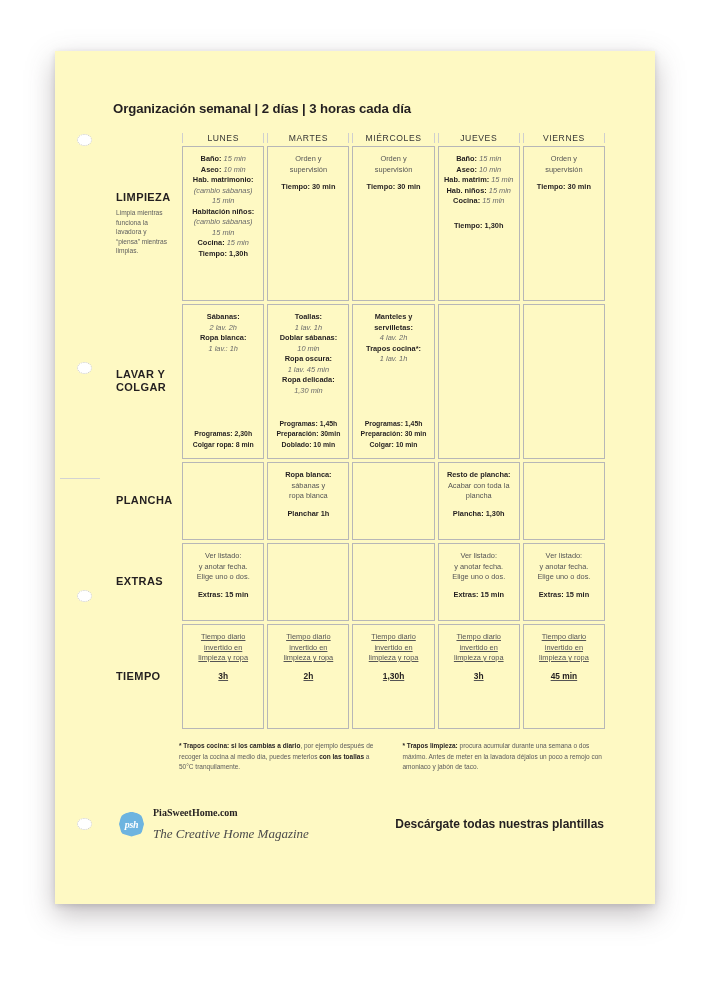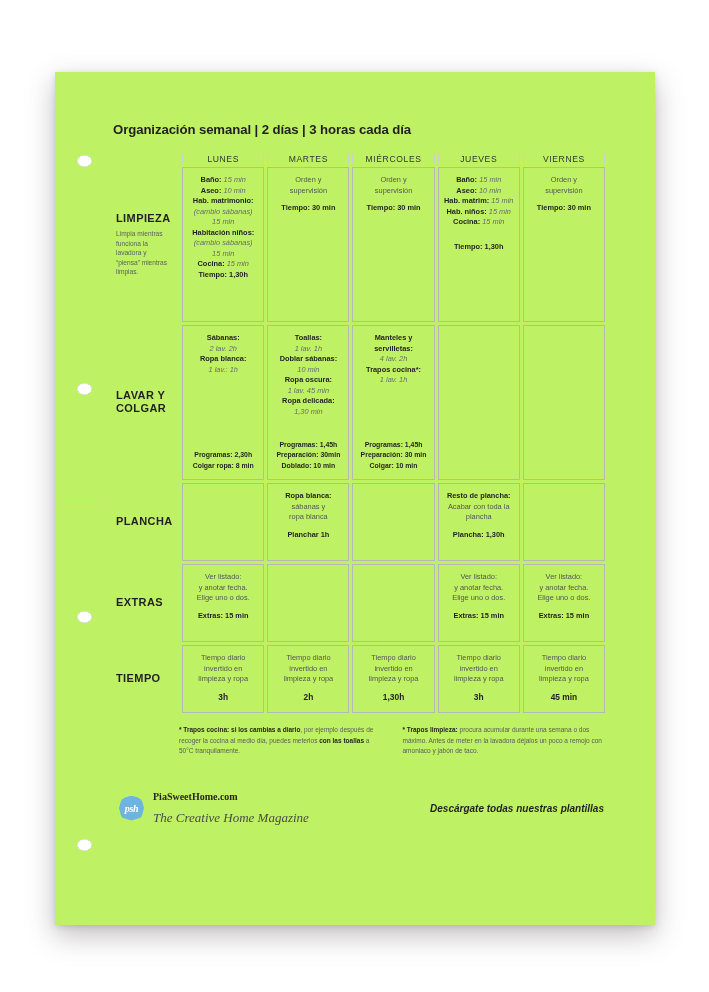--- a/index.html
+++ b/index.html
@@ -14,24 +14,24 @@
     position: relative;
     width: 709px;
     height: 992px;
     background: #ffffff;
     overflow: hidden;
   }
   
   #sheet {
     position: absolute;
     left: 55px;
-    top: 72px;
+    top: 51px;
     width: 600px;
     height: 853px;
-    background: #bef264;
+    background: #fef9c3;
     box-shadow: 0 10px 26px rgba(80,70,75,0.35), 0 2px 6px rgba(80,70,75,0.18);
   }
   
   .hole {
     position: absolute;
     width: 13px;
     height: 10px;
     border: 1px dotted #c9c9c9;
     border-radius: 50%;
     background: #ffffff;
@@ -154,21 +154,21 @@
   .cell .big {
     font-size: 8.4px;
     font-weight: bold;
     color: #231f20;
   }
 
   tr.r-limpieza .cell { height: 155px; }
   tr.r-lavar .cell    { height: 155px; }
   tr.r-plancha .cell  { height: 78px; }
   tr.r-extras .cell   { height: 78px; }
-  tr.r-tiempo .cell   { height: 68px; }
+  tr.r-tiempo .cell   { height: 105px; text-decoration: underline; }
 
   
   .notes {
     display: flex;
     gap: 18px;
     margin-top: 9px;
     padding-left: 66px;
   }
   .note {
     width: 207px;
@@ -207,22 +207,21 @@
   }
   .tagline {
     font-family: "Liberation Serif", serif;
     font-style: italic;
     font-size: 13px;
     color: #4a4a4a;
     margin-top: 8px;
   }
   .download {
     margin-left: auto;
-    font-size: 10px;
-    font-style: italic;
+    font-size: 12px;
     font-weight: bold;
     color: #231f20;
     padding-right: 4px;
   }
 </style>
 </head>
 <body>
 
 <div id="stage">
   <div id="sheet">

